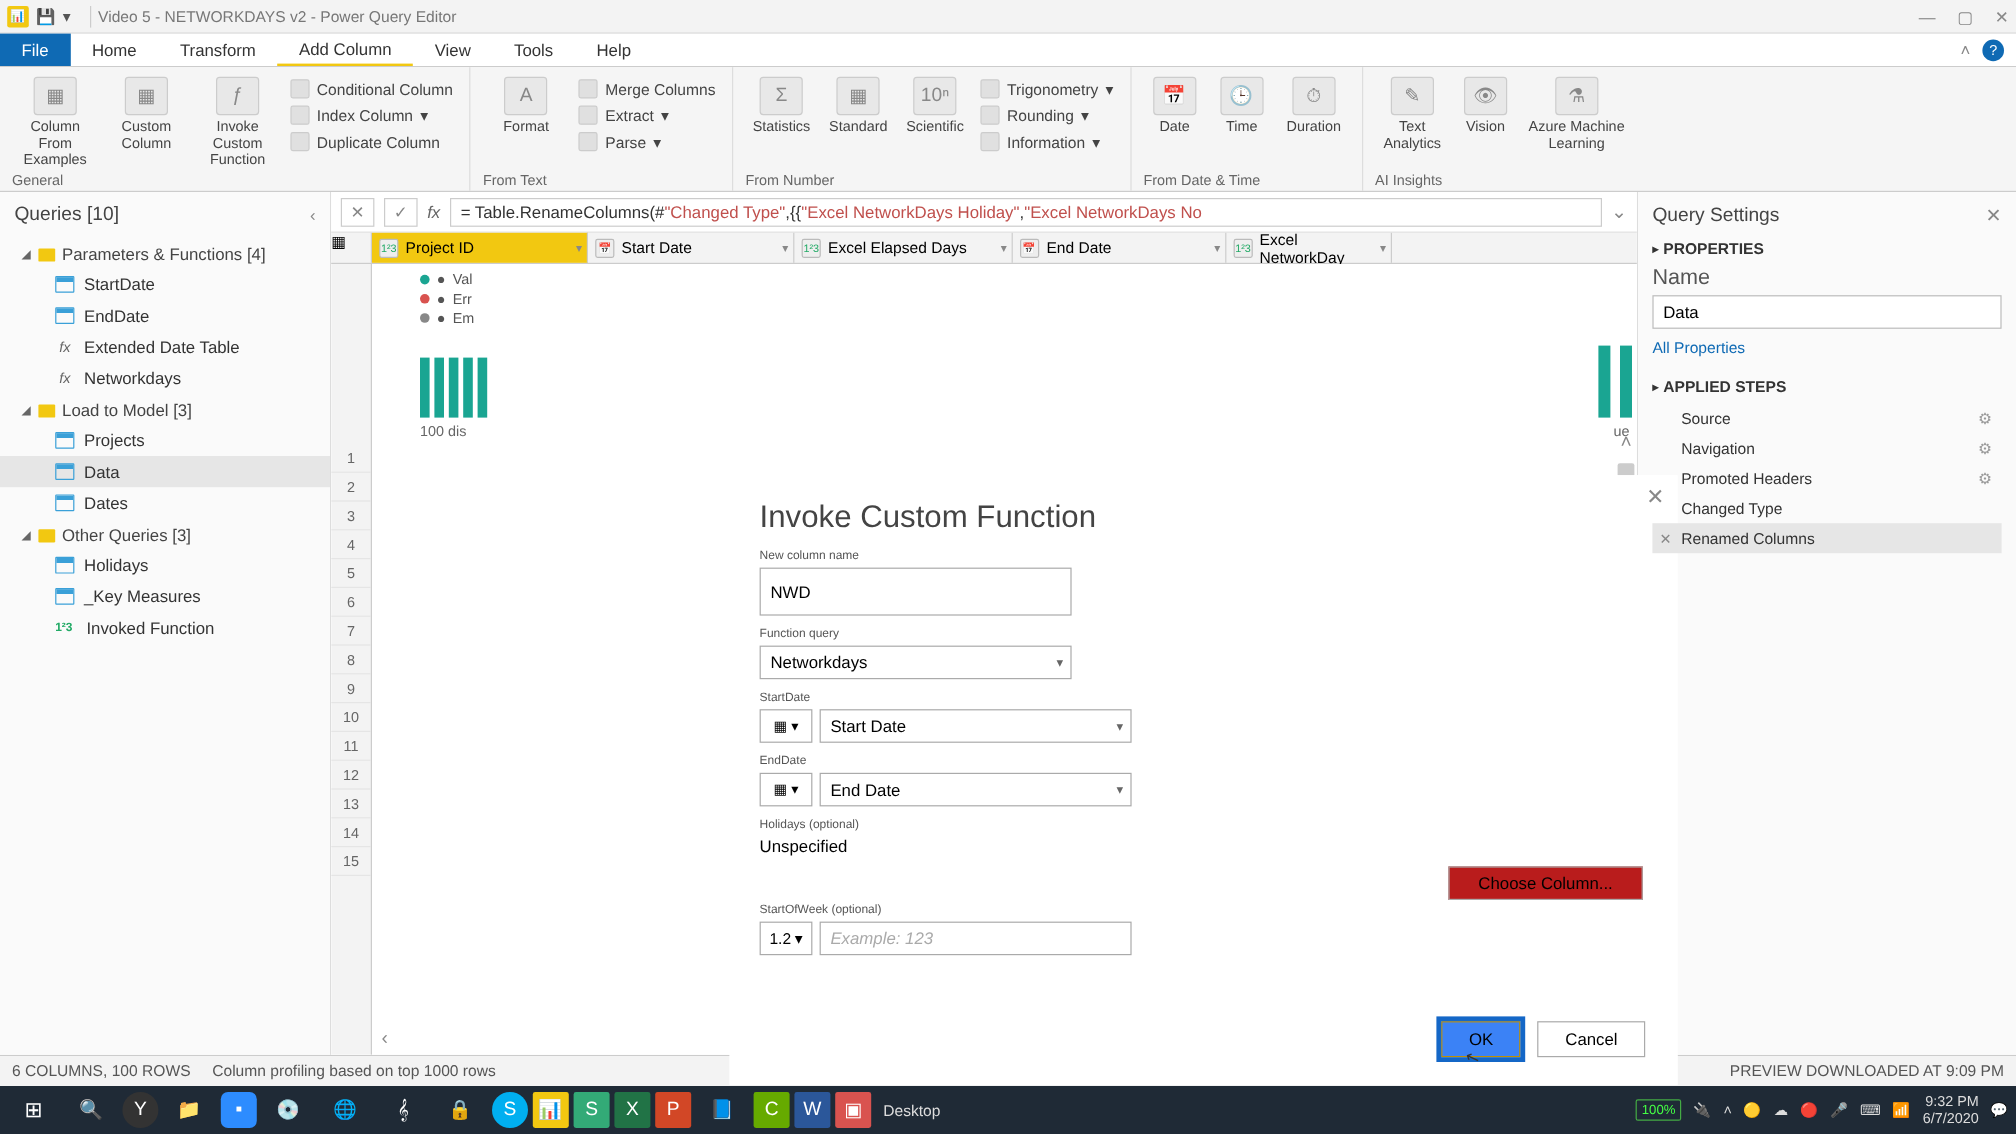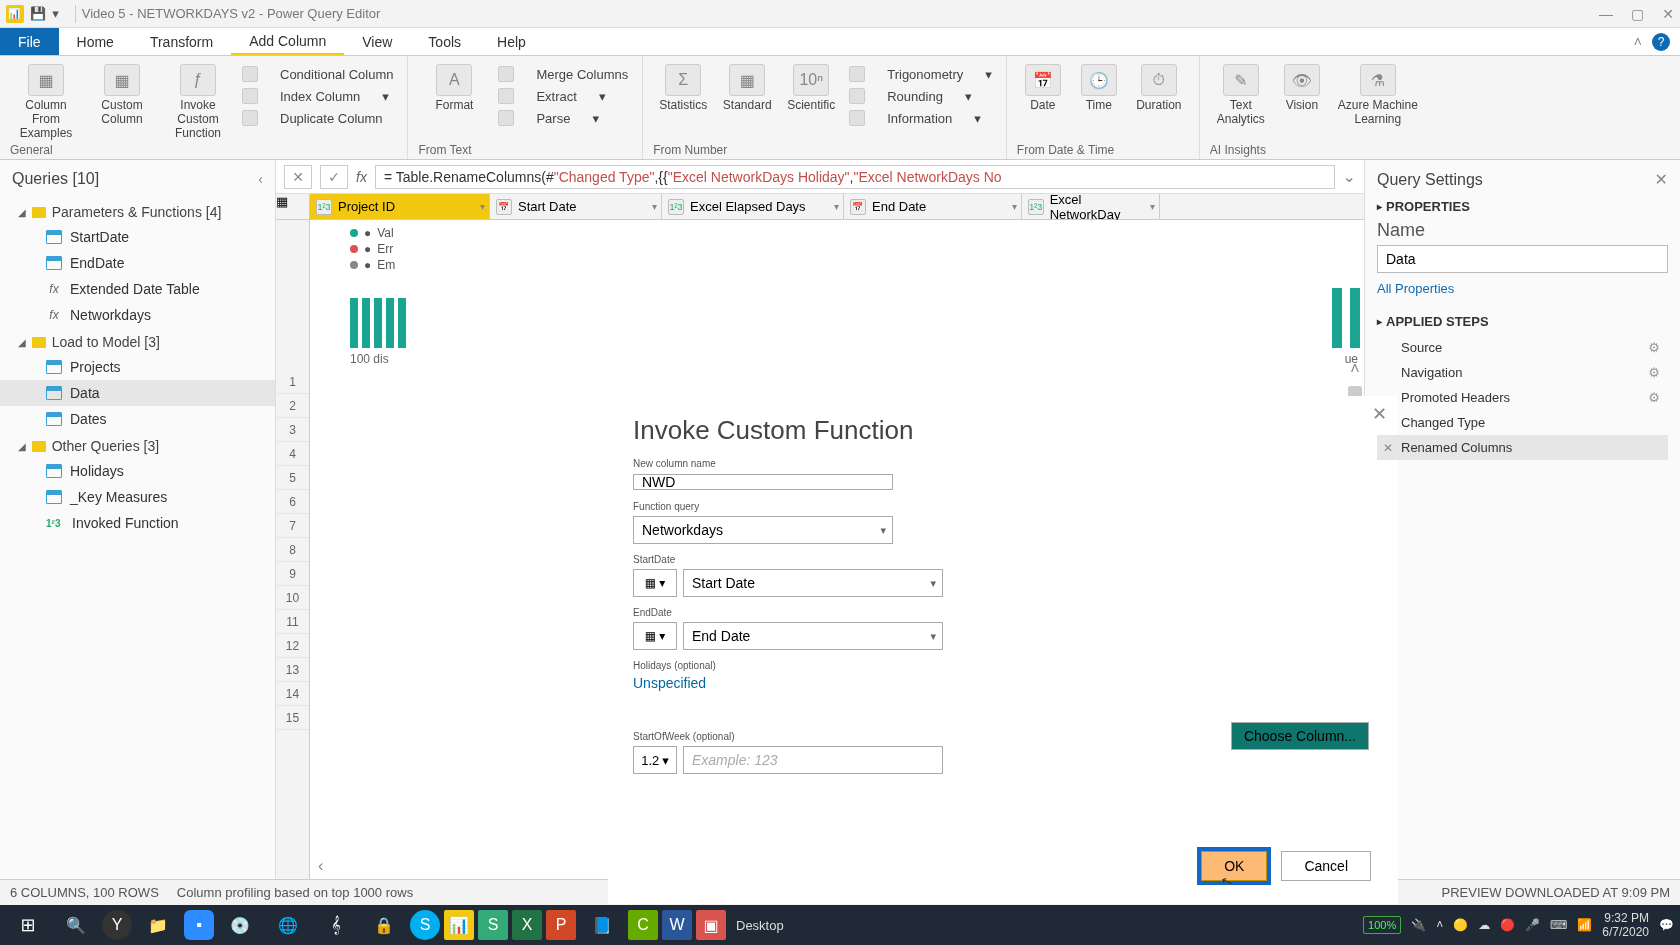--- a/index.html
+++ b/index.html
@@ -24,21 +24,21 @@
 .ribbon-tabs .help-circle { width:18px; height:18px; border-radius:50%; background:#0f6ab4; color:#fff; font-size:12px; display:flex; align-items:center; justify-content:center;}
 
 
 .ribbon { height: 104px; background:#f5f5f5; border-bottom:1px solid #ccc; display:flex; }
 .ribbon-group { border-right:1px solid #ddd; padding: 4px 10px 2px 10px; display:flex; flex-direction:column; }
 .ribbon-group .items { display:flex; gap:4px; flex:1; align-items:flex-start;}
 .ribbon-group .label { font-size:12px; color:#666; padding-top:2px;}
 .rbtn-lg { display:flex; flex-direction:column; align-items:center; width:72px; font-size:12px; color:#444; text-align:center; gap:2px; padding-top:4px;}
 .rbtn-lg .ico { width:36px; height:32px; background:#e8e8e8; border:1px solid #ccc; border-radius:3px; display:flex; align-items:center;justify-content:center; font-size:16px; color:#888;}
 .rbtn-stack { display:flex; flex-direction:column; gap:2px; font-size:13px; color:#444; padding-top:4px;}
-.rbtn-stack .row { display:flex; align-items:center; gap:22px; padding:2px 4px; white-space:nowrap;}
+.rbtn-stack .row { display:flex; align-items:center; gap:6px; padding:2px 4px; white-space:nowrap;}
 .rbtn-stack .row .mini-ico { width:16px; height:16px; background:#e0e0e0; border:1px solid #ccc; border-radius:2px;}
 
 
 .main { display:flex; height: calc(945px - 28px - 28px - 104px - 26px - 40px); }
 .queries-pane { width:276px; border-right:1px solid #ddd; background:#fafafa; display:flex; flex-direction:column;}
 .queries-pane .header { padding:10px 12px; font-size:16px; color:#444; display:flex; align-items:center;}
 .queries-pane .header .collapse { margin-left:auto; color:#888; font-size:14px;}
 .queries-pane .tree { font-size:14px; color:#333; overflow:auto;}
 .tree .group { padding:6px 12px 4px 18px; display:flex; align-items:center; gap:6px; color:#444;}
 .tree .group .caret { font-size:10px; color:#666;}
@@ -95,34 +95,34 @@
 .steps .step.sel { background:#e6e6e6;}
 .steps .step .xdel { position:absolute; left:6px; color:#888; font-size:12px;}
 
 
 .dialog-overlay { position:absolute; left:332px; top:236px; width:790px; height:508px; background:#fff; border:1px solid #fff; box-shadow:0 0 0 rgba(0,0,0,0);}
 .dialog { position:relative; padding:18px 24px; width:100%; height:100%;}
 .dialog .close { position:absolute; right:10px; top:6px; color:#888; font-size:18px;}
 .dialog h1 { font-size:26px; font-weight:400; color:#444; margin-bottom:12px;}
 .dialog .desc { font-size:15px; color:#555; margin-bottom:16px;}
 .dialog .fld-label { font-size:10px; color:#555; margin:10px 0 4px 0;}
-.dialog input.txt { width:260px; height:16px; border:1px solid #aaa; padding:0 8px; font-size:14px;}
+.dialog input.txt { width:260px; height:40px; border:1px solid #aaa; padding:0 8px; font-size:14px;}
 .dialog .sel { width:260px; height:28px; border:1px solid #aaa; display:flex; align-items:center; padding:0 8px; font-size:14px; position:relative; background:#fff;}
 .dialog .sel .dd { position:absolute; right:6px; color:#666; font-size:11px;}
 .dialog .combo-row { display:flex; gap:6px;}
 .dialog .type-sel { width:44px; height:28px; border:1px solid #aaa; display:flex; align-items:center; justify-content:center; gap:2px; font-size:12px; background:#fff;}
 .dialog .col-sel { width:260px; height:28px; border:1px solid #aaa; display:flex; align-items:center; padding:0 8px; font-size:14px; position:relative; background:#fff;}
 .dialog .col-sel .dd { position:absolute; right:6px; color:#666; font-size:11px;}
-.dialog .unspecified { color:#0369a1; font-size:14px; margin-top:4px;}
-.dialog .choose-btn { position:absolute; right:28px; top:325px; border:1px solid #aaa; padding:5px 12px; font-size:14px; background:#0f766e;margin-left:19px;}
+.dialog .unspecified { color:#000000; font-size:14px; margin-top:4px;}
+.dialog .choose-btn { position:absolute; right:28px; top:325px; border:1px solid #aaa; padding:5px 24px; font-size:14px; background:#b91c1c;margin-left:19px;}
 .dialog .num-sel { width:44px; height:28px; border:1px solid #aaa; display:flex; align-items:center; justify-content:center; gap:3px; font-size:13px; background:#fff;}
 .dialog .example-input { width:260px; height:28px; border:1px solid #aaa; padding:0 8px; font-size:14px; color:#aaa; font-style:italic; display:flex; align-items:center;}
 .dialog .btn-row { position:absolute; right:26px; bottom:22px; display:flex; gap:14px; align-items:center;}
 .dialog .btn { border:1px solid #aaa; padding:6px 22px; font-size:14px; background:#fff;}
-.dialog .btn.ok { background:#fdba74; border:1px solid #c09000; outline:4px solid #1467c7;}
+.dialog .btn.ok { background:#3b82f6; border:1px solid #c09000; outline:4px solid #1467c7;}
 .cursor-arrow { position:absolute; left:612px; bottom:14px; font-size:14px; color:#333; transform:rotate(-20deg);}
 
 
 .vscroll { position:absolute; right:0; top:200px; width:18px; display:flex; flex-direction:column; align-items:center; gap:4px; color:#888;}
 .vscroll .thumb { width:14px; height:70px; background:#ccc; border-radius:2px; margin-top:4px;}
 
 
 .statusbar { height:26px; background:#f3f3f3; border-top:1px solid #ccc; display:flex; align-items:center; padding:0 10px; font-size:13px; color:#555;}
 .statusbar .right { margin-left:auto;}
 

